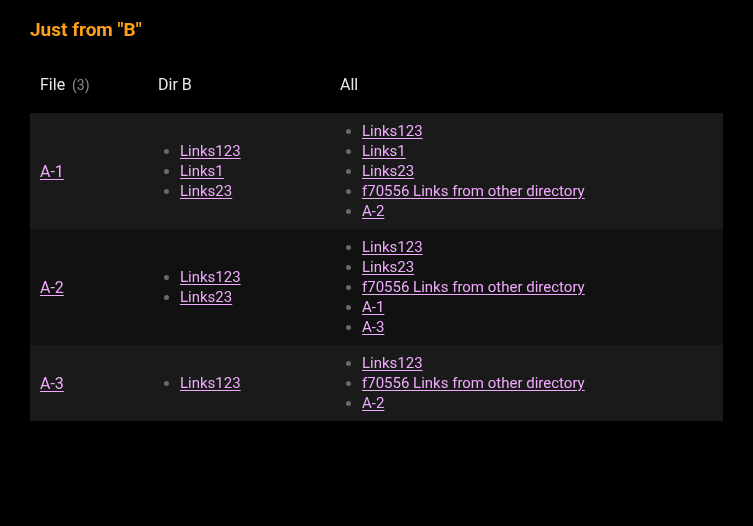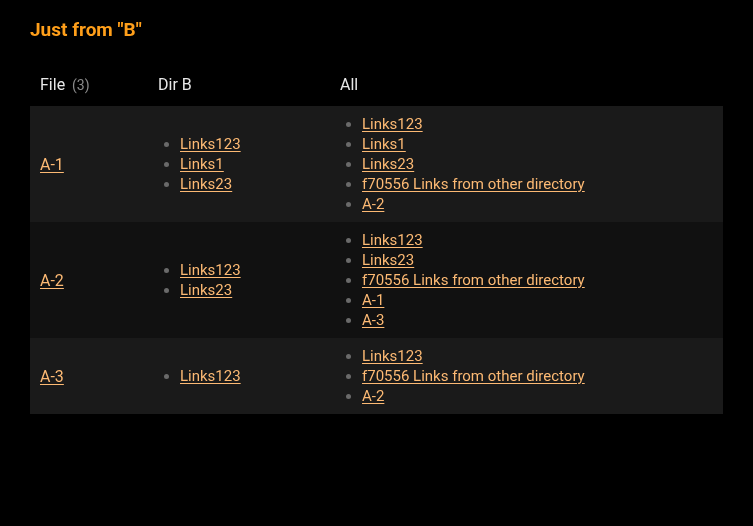--- a/index.html
+++ b/index.html
@@ -22,41 +22,41 @@
     color: #ff9f1a;
   }
   table {
     border-collapse: collapse;
     width: 100%;
   }
   th {
     text-align: left;
     font-weight: 400;
     color: #e8e8e8;
-    padding: 4px 10px 12px 10px;
+    padding: 4px 10px 19px 10px;
     font-size: 16px;
   }
   th .count {
     color: #8a8a8a;
     font-size: 14px;
     margin-left: 3px;
   }
   td {
     vertical-align: middle;
     padding: 8px 10px;
     font-size: 16px;
   }
   tbody tr:nth-child(odd) td {
     background: #1a1a1a;
   }
   tbody tr:nth-child(even) td {
     background: #111;
   }
   a.link {
-    color: #fdba74;
+    color: #f0abfc;
     text-decoration: underline;
     text-underline-offset: 2px;
   }
   ul.cell-list {
     margin: 0;
     padding: 0 0 0 22px;
   }
   ul.cell-list li {
     color: #8a8a8a;
     font-size: 15px;

